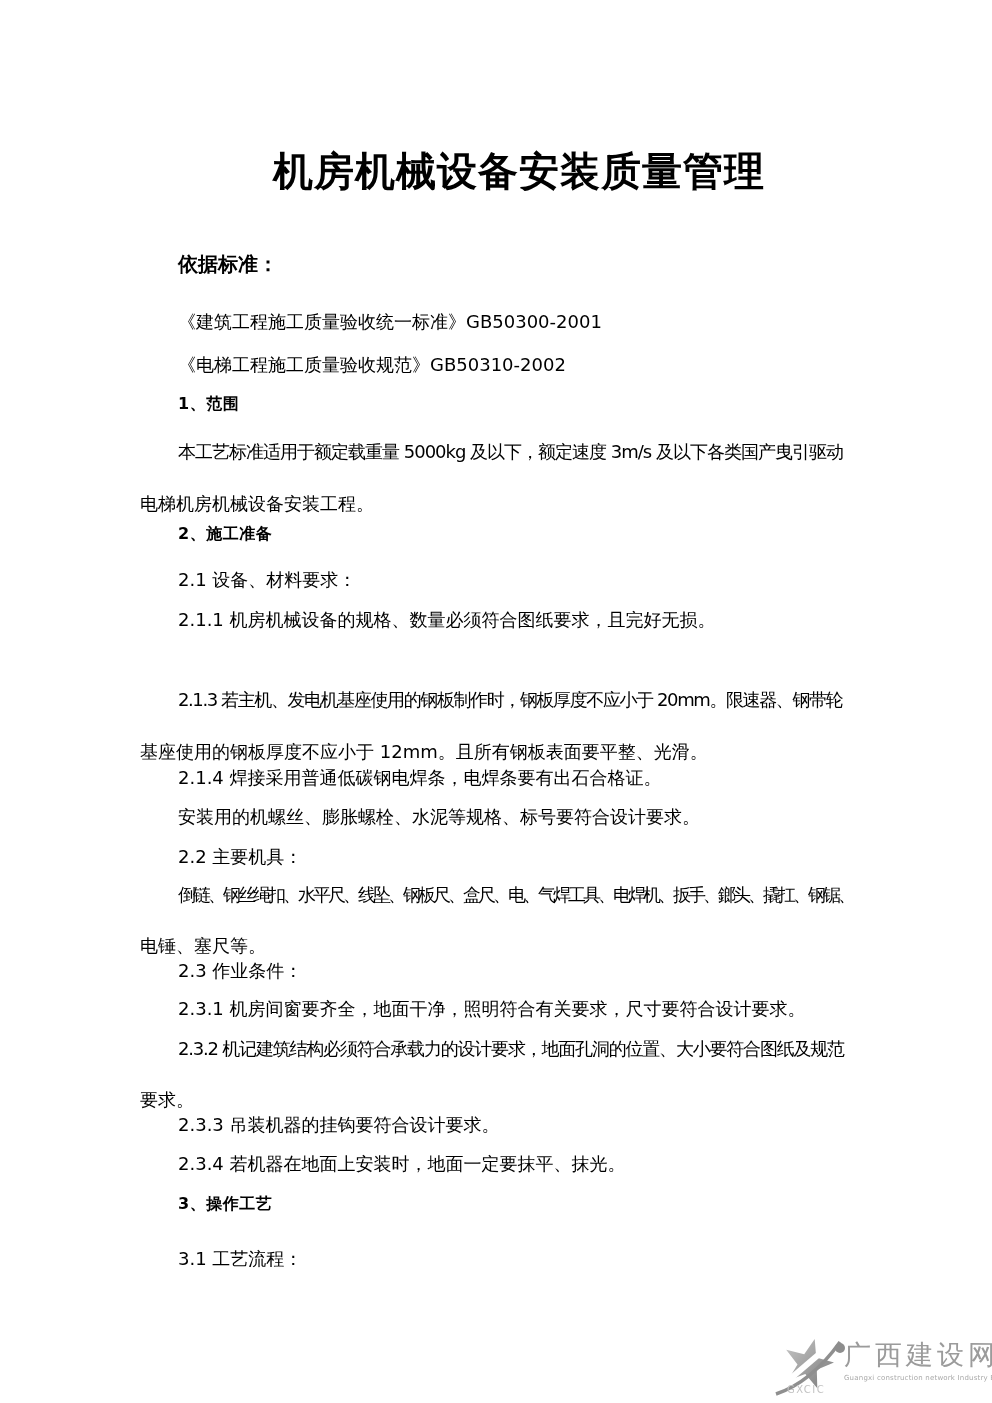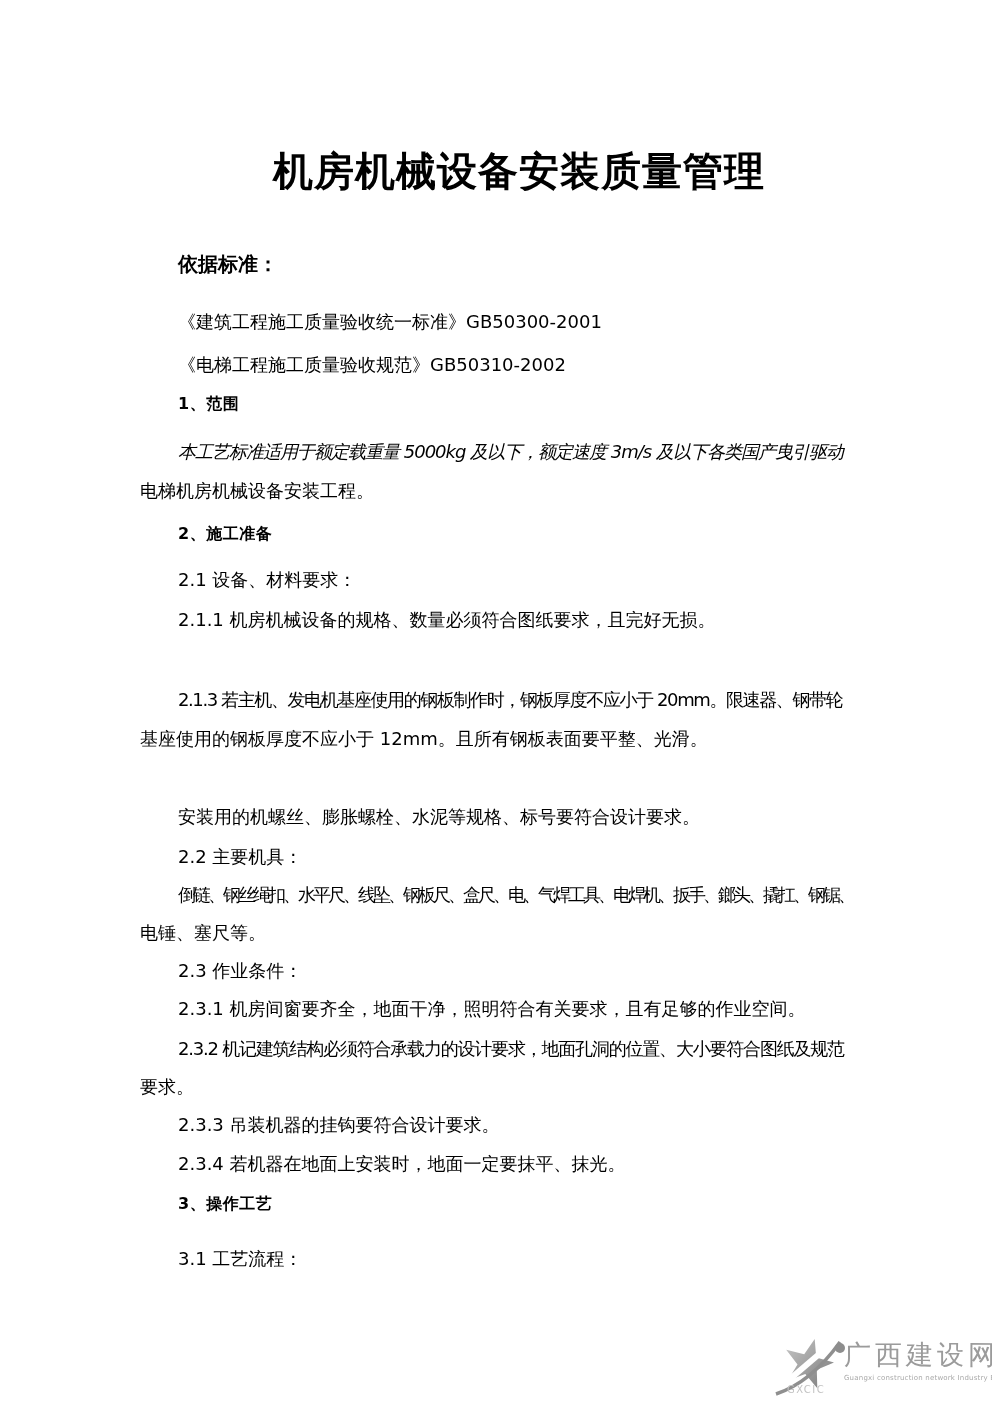--- a/index.html
+++ b/index.html
@@ -25,21 +25,21 @@
   }
   .hd-sub{font-size:20px;}
   .hd-sec{font-size:16px;letter-spacing:0.5px;}
   .ln{
     position:absolute;
     font-size:18px;line-height:22px;
     white-space:nowrap;
     text-align:center;
   }
   .indent{left:178px;}
-  .flush{left:140px;}
+  .flush{left:140px;margin-top:13px;}
   .sq1{letter-spacing:-1px;}
   .sq2{letter-spacing:-1.4px;}
   .sq3{letter-spacing:-3px;}
   .sq4{letter-spacing:-1.2px;}
   
   .wm{
     position:absolute;left:774px;top:1330px;width:214px;height:70px;
   }
   .wm-star{position:absolute;left:0;top:2px;}
   .wm-text{position:absolute;left:70px;top:10px;}
@@ -60,35 +60,36 @@
 
   <div class="doc-title">机房机械设备安装质量管理</div>
 
   <div class="hd hd-sub" style="top:251px;">依据标准：</div>
 
   <div class="ln indent" style="top:311px;">《建筑工程施工质量验收统一标准》GB50300-2001</div>
   <div class="ln indent" style="top:354px;">《电梯工程施工质量验收规范》GB50310-2002</div>
 
   <div class="hd hd-sec" style="top:391px;">1、范围</div>
 
-  <div class="ln indent sq1" style="top:441px;font-style:italic;">本工艺标准适用于额定载重量 5000kg 及以下，额定速度 3m/s 及以下各类国产曳引驱动</div>
+  <div class="ln indent sq1" style="top:441px;">本工艺标准适用于额定载重量 5000kg 及以下，额定速度 3m/s 及以下各类国产曳引驱动</div>
   <div class="ln flush" style="top:480px;">电梯机房机械设备安装工程。</div>
 
   <div class="hd hd-sec" style="top:521px;">2、施工准备</div>
 
   <div class="ln indent" style="top:569px;">2.1 设备、材料要求：</div>
   <div class="ln indent" style="top:609px;">2.1.1 机房机械设备的规格、数量必须符合图纸要求，且完好无损。</div>
   <div class="ln indent sq2" style="top:689px;">2.1.3 若主机、发电机基座使用的钢板制作时，钢板厚度不应小于 20mm。限速器、钢带轮</div>
   <div class="ln flush" style="top:728px;">基座使用的钢板厚度不应小于 12mm。且所有钢板表面要平整、光滑。</div>
+  <div class="ln indent" style="top:767px;">2.1.4 焊接采用普通低碳钢电焊条，电焊条要有出石合格证。</div>
   <div class="ln indent" style="top:806px;">安装用的机螺丝、膨胀螺栓、水泥等规格、标号要符合设计要求。</div>
   <div class="ln indent" style="top:846px;">2.2 主要机具：</div>
   <div class="ln indent sq3" style="top:884px;">倒链、钢丝绳扣、水平尺、线坠、钢板尺、盒尺、电、气焊工具、电焊机、扳手、鎯头、撬扛、钢锯、</div>
   <div class="ln flush" style="top:922px;">电锤、塞尺等。</div>
   <div class="ln indent" style="top:960px;">2.3 作业条件：</div>
-  <div class="ln indent" style="top:998px;">2.3.1 机房间窗要齐全，地面干净，照明符合有关要求，且有足够的作业空间。</div>
+  <div class="ln indent" style="top:998px;">2.3.1 机房间窗要齐全，地面干净，照明符合有关要求，尺寸要符合设计要求。</div>
   <div class="ln indent sq4" style="top:1038px;">2.3.2 机记建筑结构必须符合承载力的设计要求，地面孔洞的位置、大小要符合图纸及规范</div>
   <div class="ln flush" style="top:1076px;">要求。</div>
   <div class="ln indent" style="top:1114px;">2.3.3 吊装机器的挂钩要符合设计要求。</div>
   <div class="ln indent" style="top:1153px;">2.3.4 若机器在地面上安装时，地面一定要抹平、抹光。</div>
 
   <div class="hd hd-sec" style="top:1191px;">3、操作工艺</div>
 
   <div class="ln indent" style="top:1248px;">3.1 工艺流程：</div>
 
   <div class="wm">

